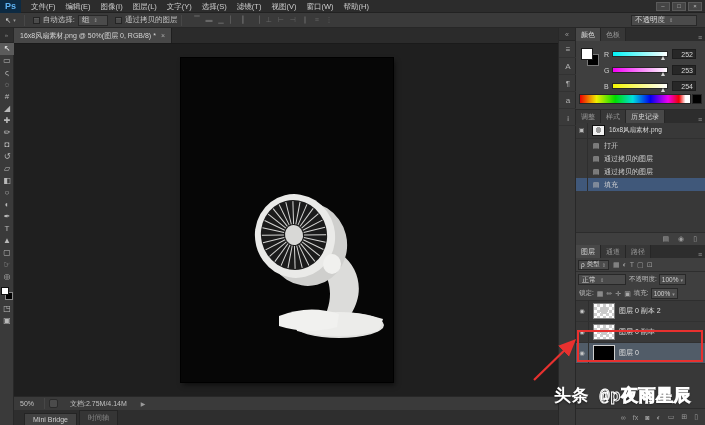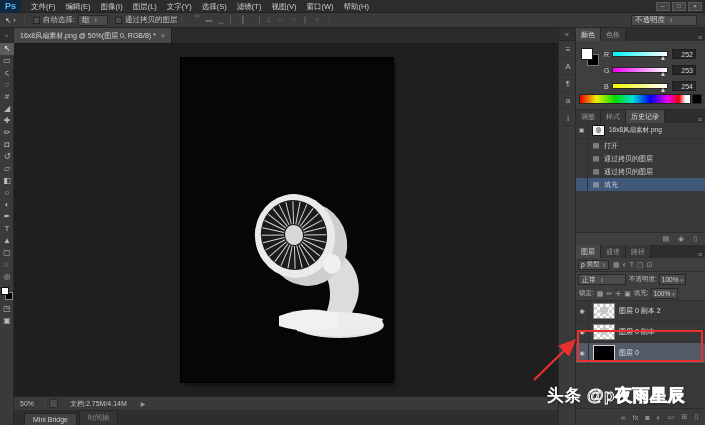--- a/index.html
+++ b/index.html
@@ -121,21 +121,21 @@
       linear-gradient(45deg,#cfcfcf 25%,transparent 25%,transparent 75%,#cfcfcf 75%),
       linear-gradient(45deg,#cfcfcf 25%,transparent 25%,transparent 75%,#cfcfcf 75%);
     background-size:100% 100%,6px 6px,6px 6px;background-position:0 0,0 0,3px 3px;}
   .layer-row.black-thumb .layer-thumb{background:#000;border:1px solid #cfcfcf;}
   .layer-name{font-size:7px;color:#e0e0e0;white-space:nowrap;}
   #layers-bottom{position:absolute;left:0;top:163px;width:129px;height:17px;background:#3a3a3a;border-top:1px solid #2c2c2c;display:flex;align-items:center;justify-content:flex-end;gap:7px;padding-right:7px;}
 
   
   #annot-rect{position:absolute;left:577px;top:330px;width:126px;height:32px;border:2px solid #e8312f;z-index:40;}
   #annot-arrow{position:absolute;left:528px;top:334px;z-index:40;}
-  #watermark{position:absolute;right:20px;top:384px;z-index:50;font-size:17px;letter-spacing:.5px;white-space:nowrap;text-shadow:0 1px 2px rgba(0,0,0,.6);}
+  #watermark{position:absolute;right:14px;top:384px;z-index:50;font-size:17px;letter-spacing:.5px;white-space:nowrap;text-shadow:0 1px 2px rgba(0,0,0,.6);font-family:Liberation Mono, monospace;}
   #wm-prefix{color:#fff;font-weight:bold;}
   #wm-handle{color:#fff;font-weight:bold;-webkit-text-fill-color:rgba(255,255,255,.18);-webkit-text-stroke:.9px #fff;}
 </style>
 </head>
 <body>
 
 <div id="titlebar">
   <div id="ps-logo">Ps</div>
   <div id="menubar">
       <span class="menu">文件(F)</span>

